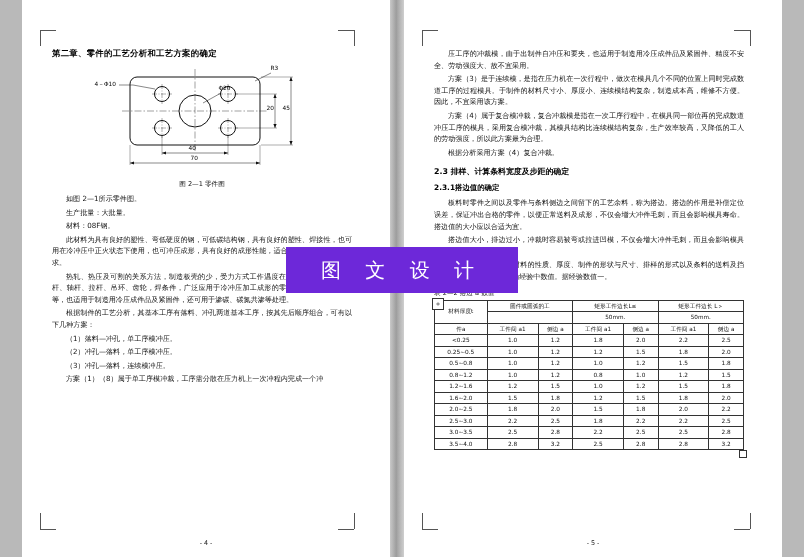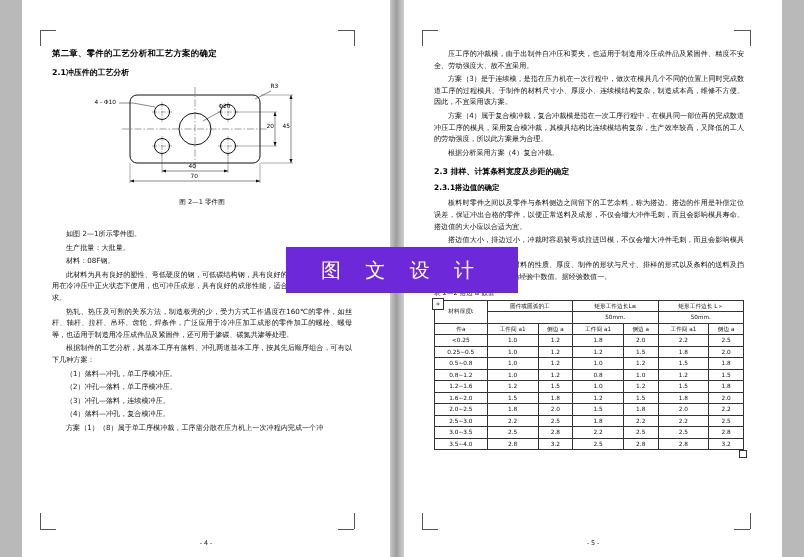--- a/index.html
+++ b/index.html
@@ -20,21 +20,21 @@
   .cmark i{position:absolute;background:#555;}
   .cm-h{width:16px;height:1px;}
   .cm-v{width:1px;height:16px;}
 
   .col{position:absolute;box-sizing:border-box;}
   .p{font-size:7.1px;line-height:11.6px;color:#111;margin:0 0 2px 0;text-align:justify;}
   .p.ind{text-indent:14px;}
   .h1{font-size:8.4px;font-weight:bold;color:#000;margin:0 0 6px 0;letter-spacing:0.3px;}
   .h2{font-size:7.9px;font-weight:bold;color:#000;margin:8px 0 5px 0;}
   .h3{font-size:7.4px;font-weight:bold;color:#000;margin:6px 0 4px 0;}
-  .cap{font-size:6.6px;text-align:center;color:#111;margin:3px 0 21px 0;}
+  .cap{font-size:6.6px;text-align:center;color:#111;margin:3px 0 4px 0;}
   .pagenum{position:absolute;bottom:10px;left:0;width:100%;text-align:center;font-size:6.4px;color:#222;}
 
   
   .figwrap{position:relative;width:215px;height:112px;margin:4px auto 0 auto;}
   .fig-svg{display:block;}
 
   
   .wm{position:absolute;left:286px;top:247px;width:232px;height:46px;
       background:#6d28d9;color:#fff;font-size:20px;letter-spacing:9px;
       display:flex;align-items:center;justify-content:center;
@@ -70,21 +70,20 @@
       <i class="cm-h" style="left:0;top:16px;"></i>
         <i class="cm-v" style="left:0;top:0;"></i>
     </div>
     <div class="cmark" style="left:316px;top:513px;">
       <i class="cm-h" style="left:0;top:16px;"></i>
         <i class="cm-v" style="left:16px;top:0;"></i>
     </div>
 
     <div class="col" style="left:30px;top:48px;width:300px;">
       <div class="h1">第二章、零件的工艺分析和工艺方案的确定</div>
-      <div class="h2">2.1冲压件的工艺分析</div>
 
       <div class="figwrap">
         <svg class="fig-svg" width="215" height="112" viewBox="0 0 215 112" xmlns="http://www.w3.org/2000/svg">
 
           <rect x="35" y="12" width="130" height="68" rx="7" ry="7" fill="none" stroke="#111" stroke-width="1"></rect>
 
           <line x1="100" y1="4" x2="100" y2="88" stroke="#111" stroke-width="0.4" stroke-dasharray="7,2,1.5,2"></line>
           <line x1="27" y1="46" x2="173" y2="46" stroke="#111" stroke-width="0.4" stroke-dasharray="7,2,1.5,2"></line>
 
           <circle cx="100" cy="46" r="16" fill="none" stroke="#111" stroke-width="1"></circle>
@@ -150,21 +149,20 @@
       <p class="p ind">生产批量：大批量。</p>
       <p class="p ind">材料：08F钢。</p>
       <p class="p ind">此材料为具有良好的塑性、弯低硬度的钢，可低碳结构钢，具有良好的塑性、焊接性，也可用在冷冲压中正火状态下使用，也可冲压成形，具有良好的成形性能，适合于冲裁加工工序的要求。</p>
       <p class="p ind">热轧、热压及可割的关系方法，制造板壳的少，受力方式工作温度在160℃的零件，如丝杆、轴杆、拉杆、吊环、齿轮，焊条件，广泛应用于冷冲压加工成形的零件加工的螺栓、螺母等，也适用于制造用冷压成件品及紧固件，还可用于渗碳、碳氮共渗等处理。</p>
 
 
       <p class="p ind">根据制件的工艺分析，其基本工序有落料、冲孔两道基本工序，按其先后顺序组合，可有以下几种方案：</p>
       <p class="p ind">（1）落料—冲孔，单工序模冲压。</p>
       <p class="p ind">（2）冲孔—落料，单工序模冲压。</p>
       <p class="p ind">（3）冲孔—落料，连续模冲压。</p>
-      <p class="p ind">（4）落料—冲孔，复合模冲压。</p>
       <p class="p ind">方案（1）（8）属于单工序模冲裁，工序需分散在压力机上一次冲程内完成一个冲</p>
     </div>
 
     <div class="pagenum">- 4 -</div>
   </div>
 
   <div class="page page-right">
 
     <div class="cmark" style="left:18px;top:30px;">
       <i class="cm-h" style="left:0;top:0;"></i>

